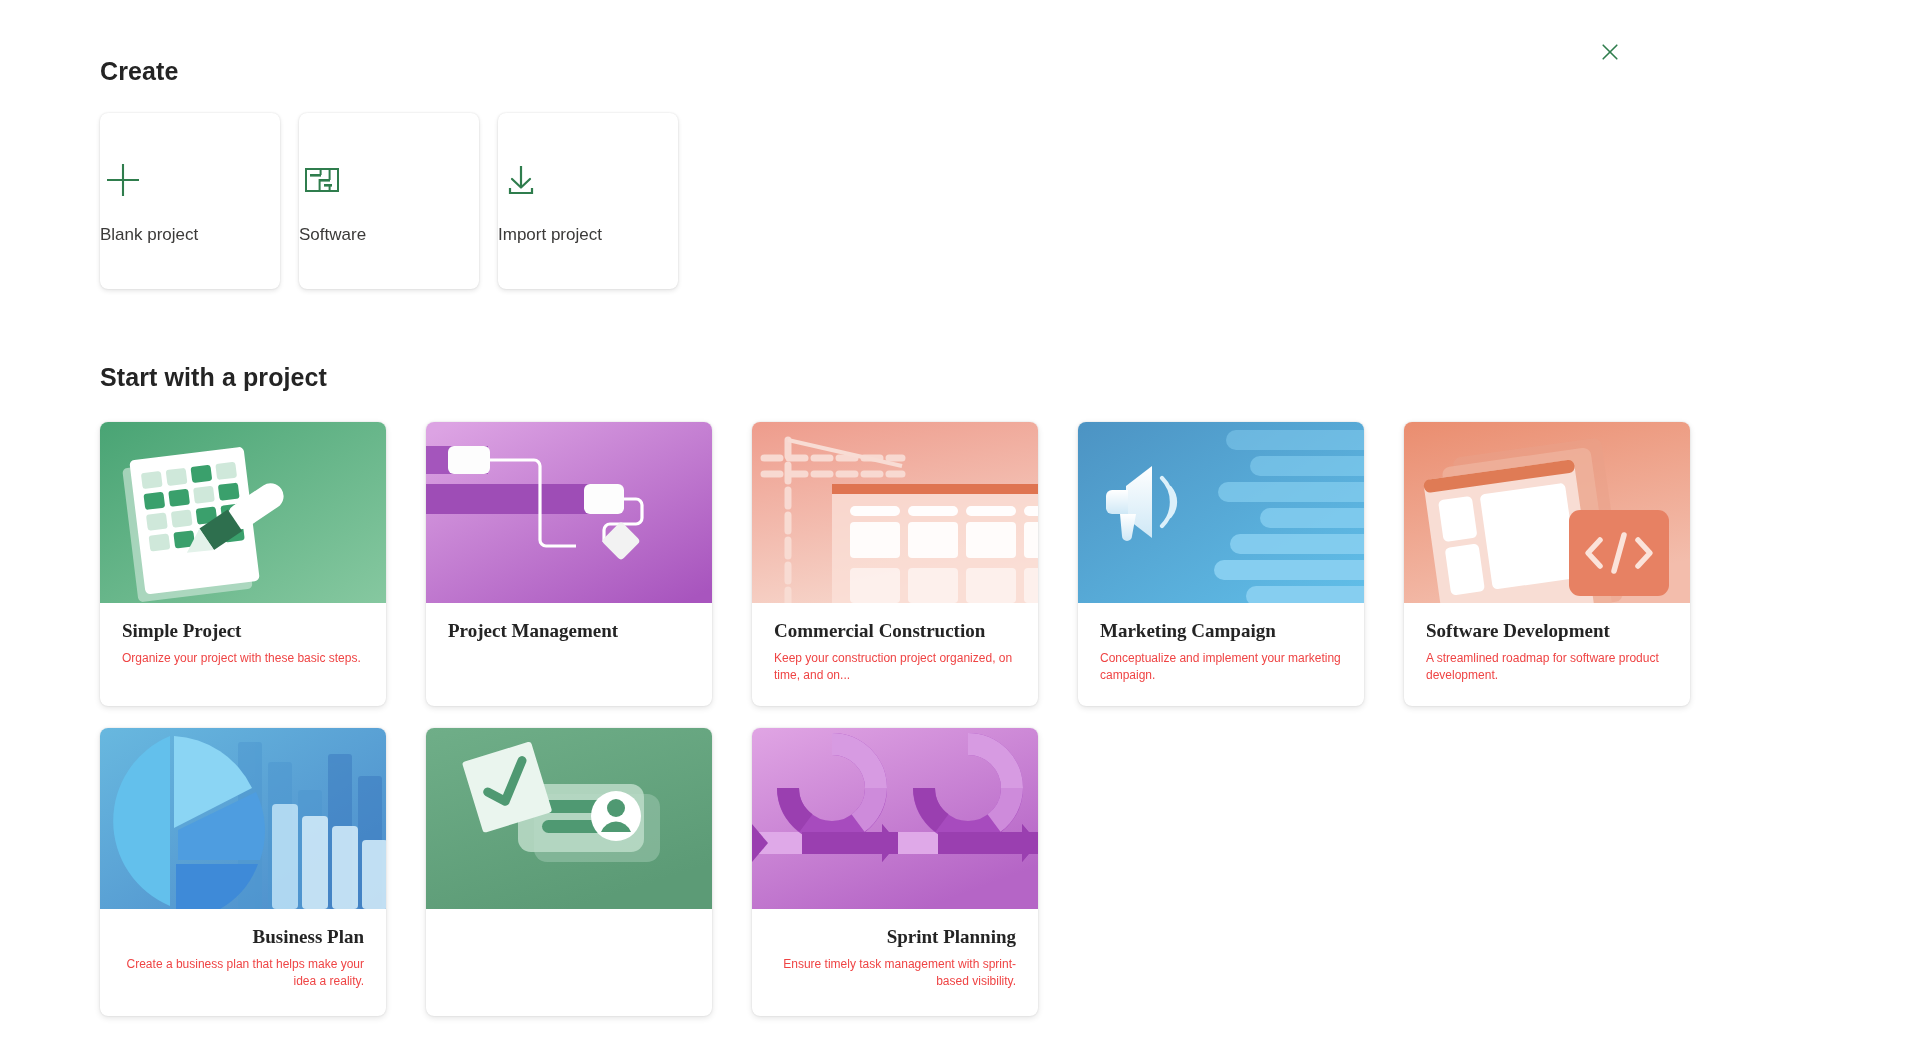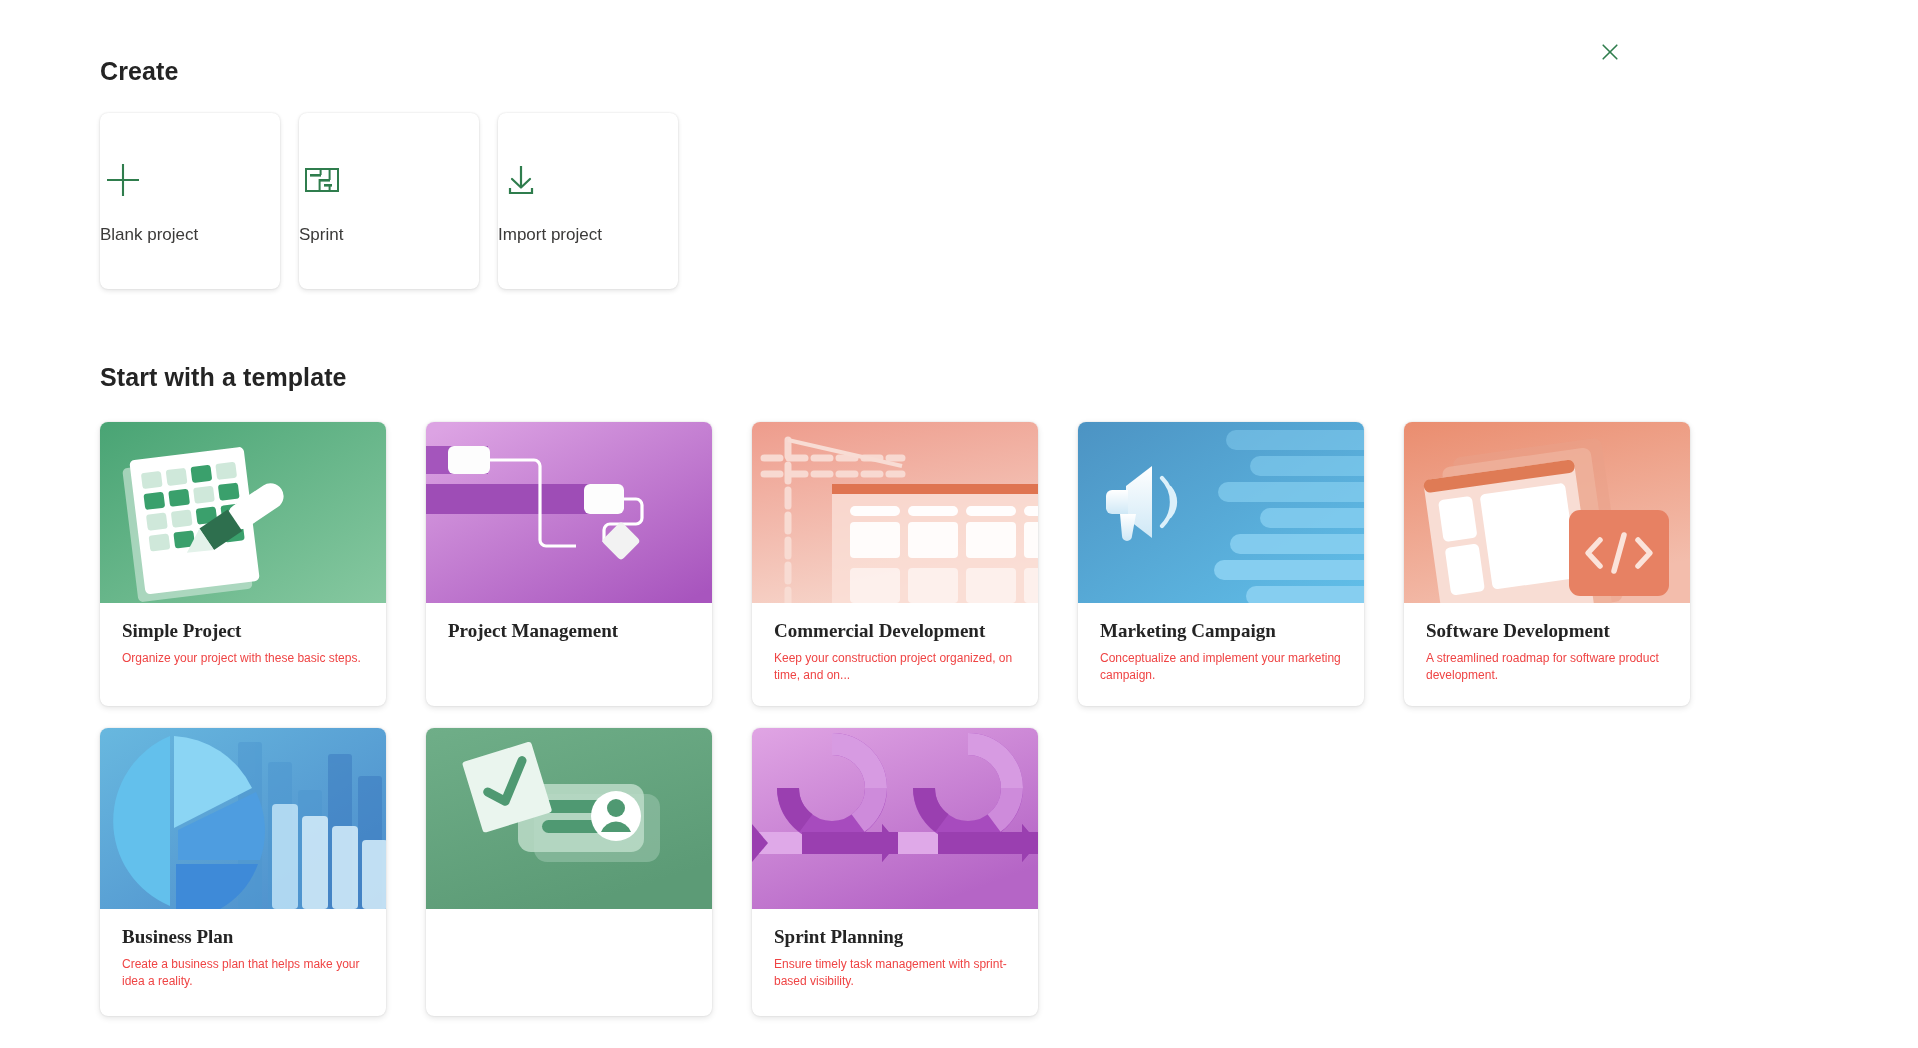--- a/index.html
+++ b/index.html
@@ -127,21 +127,21 @@
     font-family: Liberation Serif, serif;
   }
 
   .tc-desc {
     font-size: 12px;
     color: #ef4444;
     line-height: 1.42;
   }
 
   
-  .template-card.row2 .tc-body { padding-bottom: 26px; }
+  .template-card.row2 .tc-body { padding-bottom: 26px; text-align: right; }
 
   
   .art-svg { position: absolute; inset: 0; width: 100%; height: 100%; display:block; }
 </style>
 </head>
 <body>
 
 <div class="page">
 
   <button class="close-btn" aria-label="Close">
@@ -173,36 +173,36 @@
             <rect x="6" y="11" width="32" height="22" stroke="#2F7D4D" stroke-width="2"></rect>
             <rect x="10" y="16" width="11" height="2.6" fill="#2F7D4D"></rect>
             <rect x="19" y="21" width="11" height="2.6" fill="#2F7D4D"></rect>
             <rect x="24" y="26" width="8" height="2.6" fill="#2F7D4D"></rect>
             <rect x="19.6" y="11" width="2" height="6" fill="#2F7D4D"></rect>
             <rect x="28.6" y="11" width="2" height="11" fill="#2F7D4D"></rect>
             <rect x="18.6" y="21" width="2" height="12" fill="#2F7D4D"></rect>
             <rect x="28.6" y="27" width="2" height="6" fill="#2F7D4D"></rect>
           </svg>
         </span>
-        <span class="cc-label">Sprint</span>
+        <span class="cc-label">Software</span>
       </div>
 
       <div class="create-card">
         <span class="cc-icon">
           <svg width="44" height="44" viewBox="0 0 44 44" fill="none">
             <path d="M22 8 V28" stroke="#2F7D4D" stroke-width="2.2"></path>
             <path d="M13 21 L22 29.5 L31 21" stroke="#2F7D4D" stroke-width="2.2" fill="none" stroke-linecap="round" stroke-linejoin="round"></path>
             <path d="M11 30 V35 H33 V30" stroke="#2F7D4D" stroke-width="2.2" fill="none"></path>
           </svg>
         </span>
         <span class="cc-label">Import project</span>
       </div>
     </div>
 
-    <h2 class="section-heading templates-heading">Start with a template</h2>
+    <h2 class="section-heading templates-heading">Start with a project</h2>
 
     <div class="template-grid">
 
       <div class="template-card">
         <div class="tc-art">
           <svg class="art-svg" viewBox="0 0 286 181" preserveAspectRatio="xMidYMid slice">
             <defs>
               <linearGradient id="g1" x1="0" y1="0" x2="1" y2="1">
                 <stop offset="0%" stop-color="#49A474"></stop>
                   <stop offset="100%" stop-color="#86C8A0"></stop>
@@ -296,21 +296,21 @@
               <rect x="214" y="100" width="50" height="36" rx="4" opacity="0.9"></rect>
               <rect x="272" y="100" width="50" height="36" rx="4" opacity="0.9"></rect>
               <rect x="98" y="146" width="50" height="35" rx="4" opacity="0.55"></rect>
               <rect x="156" y="146" width="50" height="35" rx="4" opacity="0.55"></rect>
               <rect x="214" y="146" width="50" height="35" rx="4" opacity="0.55"></rect>
               <rect x="272" y="146" width="50" height="35" rx="4" opacity="0.55"></rect>
             </g>
           </svg>
         </div>
         <div class="tc-body">
-          <div class="tc-title">Commercial Development</div>
+          <div class="tc-title">Commercial Construction</div>
           <div class="tc-desc">Keep your construction project organized, on time, and on...</div>
         </div>
       </div>
 
       <div class="template-card">
         <div class="tc-art">
           <svg class="art-svg" viewBox="0 0 286 181" preserveAspectRatio="xMidYMid slice">
             <defs>
               <linearGradient id="g4" x1="0" y1="0" x2="1" y2="1">
                 <stop offset="0%" stop-color="#4C93C3"></stop>

